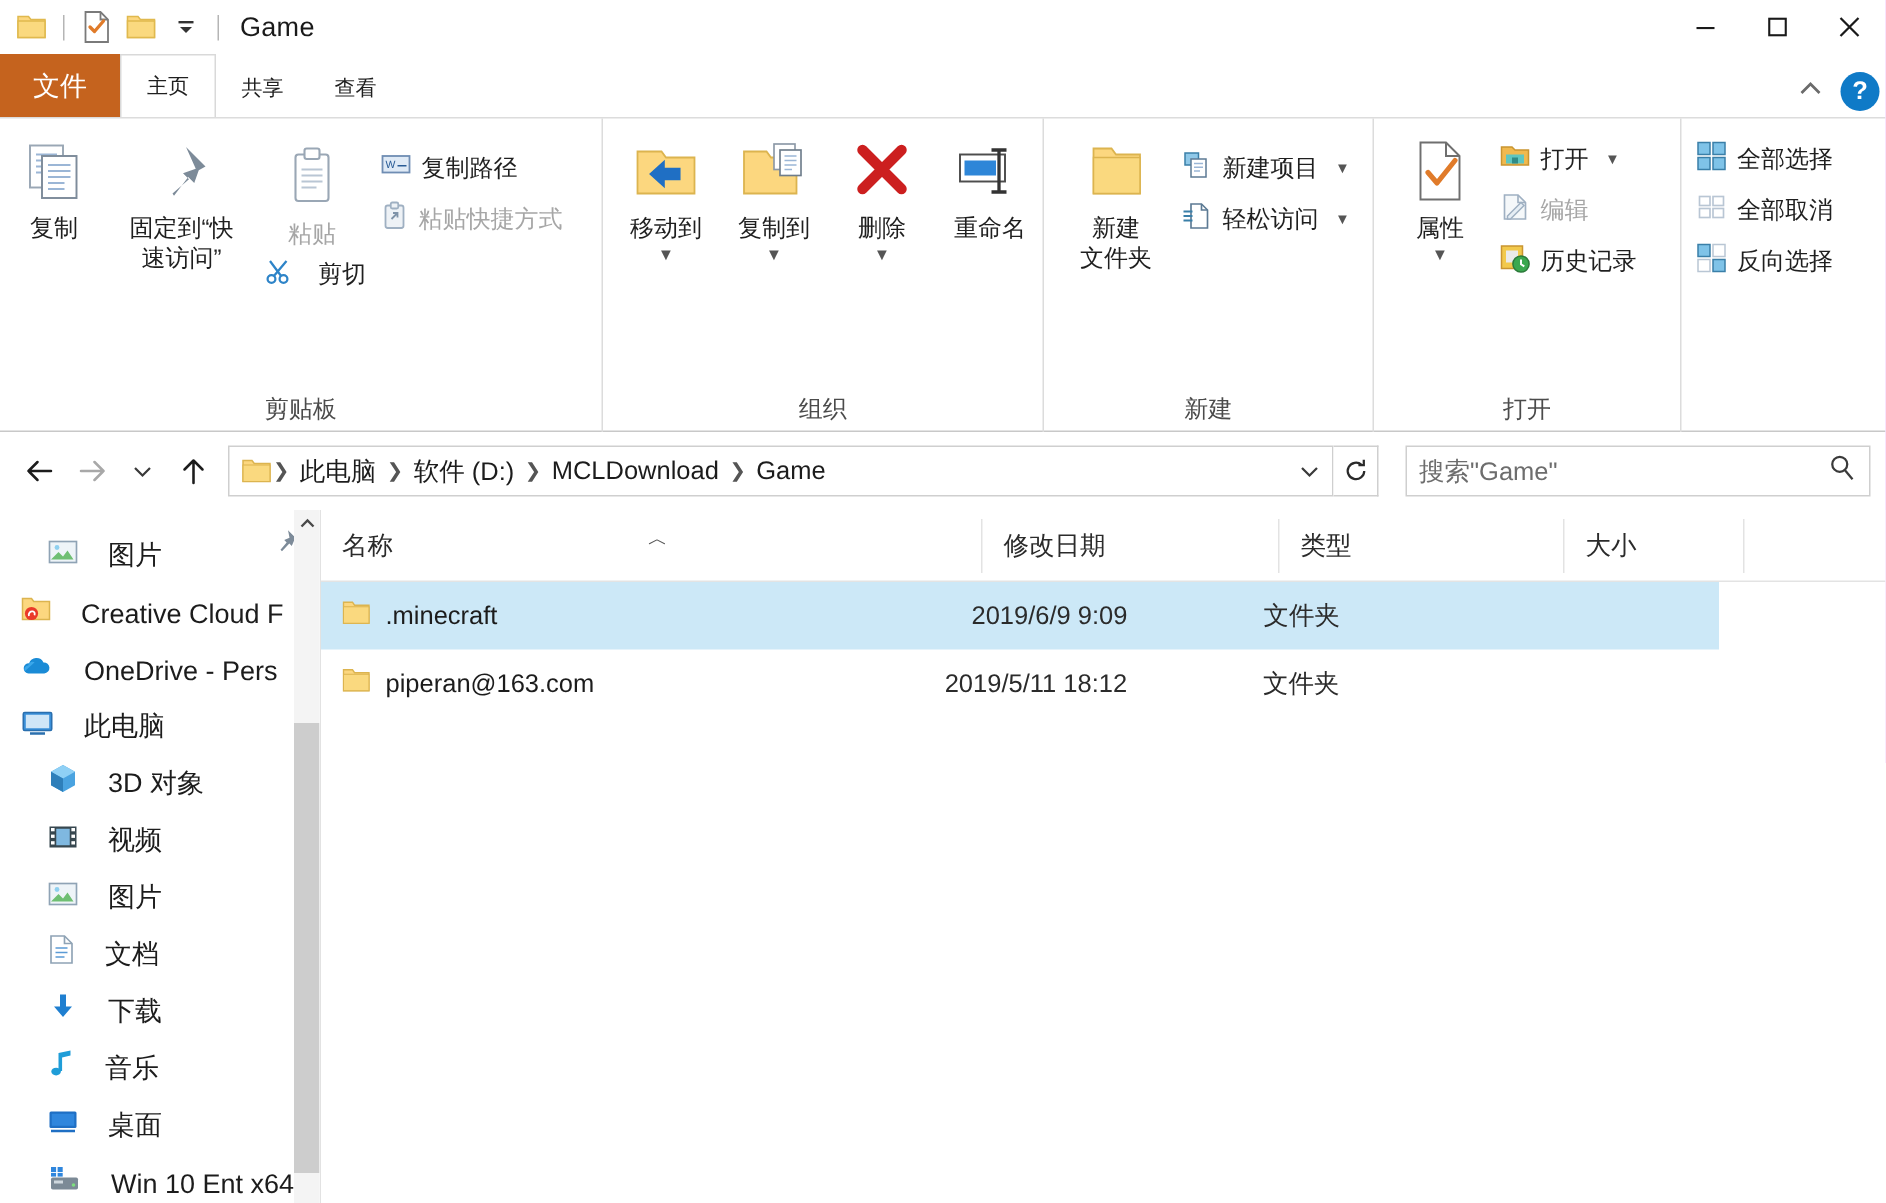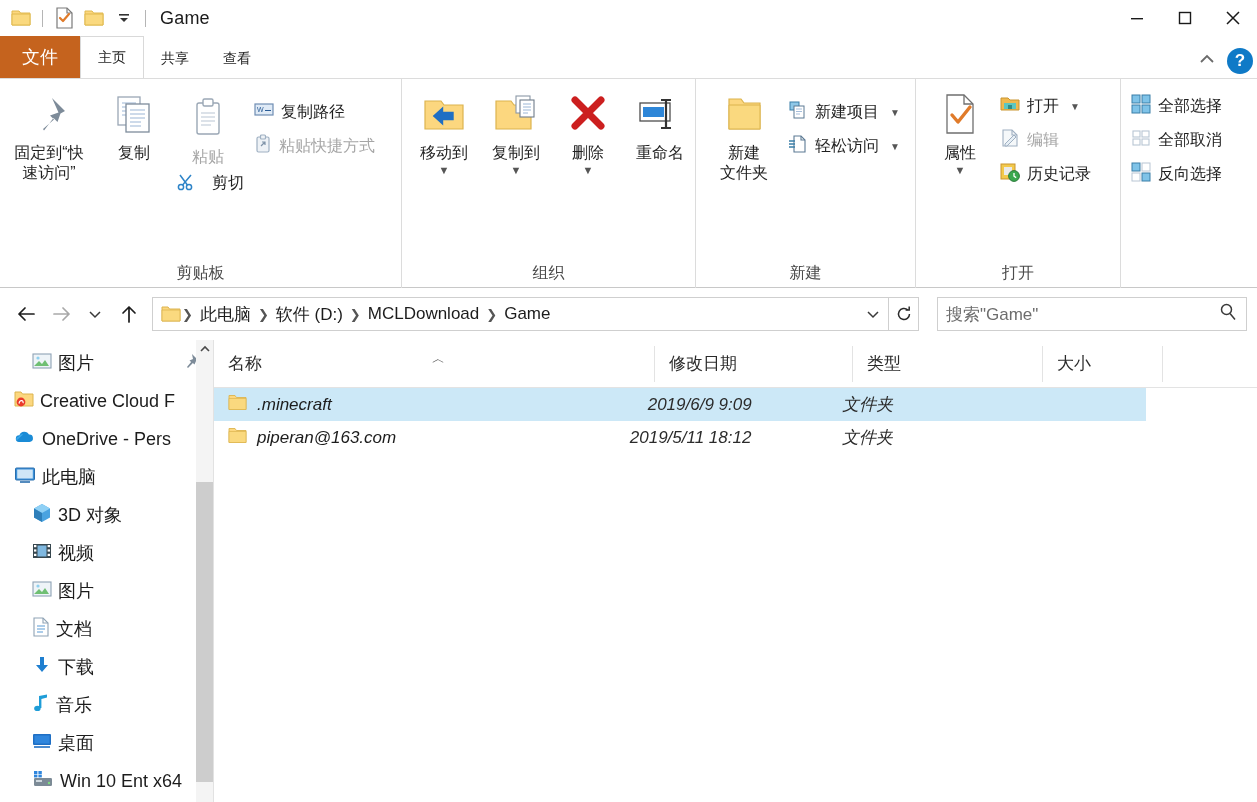--- a/index.html
+++ b/index.html
@@ -60,39 +60,39 @@
   .crumb { font-size:17px; color:#1c1c1c; padding:0 6px; white-space:nowrap; }
   .crumb-sep { color:#555; font-size:13px; padding:0 1px; }
   .addr-drop { width:26px; height:32px; display:flex; align-items:center; justify-content:center; }
   .refresh { width:30px; height:34px; border:1px solid #cfcfcf; border-left:none; display:flex; align-items:center; justify-content:center; background:#fff; }
   .searchbox { width:310px; height:34px; border:1px solid #cfcfcf; background:#fff; display:flex; align-items:center; padding:0 8px; margin-left:18px; }
   .search-ph { flex:1; font-size:17px; color:#6d6d6d; }
 
   
   .main { flex:1; display:flex; min-height:0; background:#fff; }
   .navpane { width:213px; flex:0 0 213px; position:relative; overflow:hidden; background:#fff; padding-top:4px; }
-  .navitem { height:38px; display:flex; align-items:center; gap:6px; padding-left:14px; position:relative; }
+  .navitem { height:38px; display:flex; align-items:flex-end; gap:20px; padding-left:14px; position:relative; }
   .navitem.indent1 { padding-left:32px; }
   .navitem .nlbl { font-size:18px; color:#1c1c1c; white-space:nowrap; }
   .pin { position:absolute; right:14px; top:50%; transform:translateY(-50%); }
 
   .navscroll { position:absolute; right:0; top:0; width:17px; height:100%; background:#f4f4f4; }
   .navscroll .sb-up { height:17px; display:flex; align-items:center; justify-content:center; }
   .navscroll .sb-thumb { position:absolute; left:0; width:17px; background:#cdcdcd; }
 
   .split { width:1px; background:#e2e2e2; }
 
   .listpane { flex:1; display:flex; flex-direction:column; min-width:0; background:#fff;justify-content:space-between; }
   .colhdr { height:48px; display:flex; align-items:center; border-bottom:1px solid #e3e3e3; position:relative; }
   .col { font-size:17px; color:#2b2b2b; padding-left:14px; display:flex; align-items:center; height:36px; border-left:1px solid #e3e3e3; }
   .col:first-child { border-left:none; }
   .sort-caret { position:absolute; top:4px; font-size:13px; color:#555; }
 
   .rows { flex:1; }
-  .row { height:33px; display:flex; align-items:center;font-style:italic; }
+  .row { height:45px; display:flex; align-items:center; }
   .row.sel { background:#cce8f7; }
   .cell { font-size:17px; color:#1c1c1c; display:flex; align-items:center; height:100%; }
   .cell.name { gap:10px; padding-left:14px; }
   .cell.dim { color:#2b2b2b; }
 </style>
 </head>
 <body>
 
 <div class="window">
 
@@ -158,45 +158,45 @@
           </svg>
       </div>
       <div class="help-circle">?</div>
     </div>
   </div>
 
   <div class="ribbon">
 
     <div class="rgroup" style="width:402px;">
       <div class="rgroup-body">
-        <div class="bigbtn" style="width:98px;">
-          <div class="ico">
-            <svg width="46" height="46" viewBox="0 0 46 46">
-                <g fill="#7d8b99">
-                  <path d="M26 7l13 13-4.5 2.5-3 8.5-4-4-9.5 12.5L17 38l11-9.5-4-4 8.5-3z"></path>
-                </g>
-              </svg>
-          </div>
-          <div class="lbl">固定到“快<br>速访问”</div>
-        </div>
-
         <div class="bigbtn" style="width:72px;">
           <div class="ico">
             <svg width="46" height="46" viewBox="0 0 46 46">
               <rect x="7" y="6" width="22" height="28" fill="#fff" stroke="#9aa7b5" stroke-width="1.3"></rect>
               <g stroke="#9bb6d6" stroke-width="1.2">
                   <path d="M11 12h14M11 16h14M11 20h14M11 24h10"></path>
                 </g>
               <rect x="15" y="13" width="23" height="28" fill="#fff" stroke="#7e8c9b" stroke-width="1.3"></rect>
               <g stroke="#9bb6d6" stroke-width="1.2">
                   <path d="M19 19h15M19 23h15M19 27h15M19 31h11M19 35h11"></path>
                 </g>
             </svg>
           </div>
           <div class="lbl">复制</div>
+        </div>
+
+        <div class="bigbtn" style="width:98px;">
+          <div class="ico">
+            <svg width="46" height="46" viewBox="0 0 46 46">
+                <g fill="#7d8b99">
+                  <path d="M26 7l13 13-4.5 2.5-3 8.5-4-4-9.5 12.5L17 38l11-9.5-4-4 8.5-3z"></path>
+                </g>
+              </svg>
+          </div>
+          <div class="lbl">固定到“快<br>速访问”</div>
         </div>
 
         <div class="smallcol" style="width:80px;">
           <div class="bigbtn" style="width:76px;">
             <div class="ico">
               <svg width="44" height="46" viewBox="0 0 44 46">
                 <rect x="11" y="8" width="22" height="31" rx="2" fill="#fff" stroke="#9aa7b5" stroke-width="1.4"></rect>
                 <rect x="17" y="4" width="10" height="7" rx="1.5" fill="#fff" stroke="#9aa7b5" stroke-width="1.4"></rect>
                 <g stroke="#b9c6d4" stroke-width="1.2">
                     <path d="M15 18h14M15 22h14M15 26h14M15 30h10"></path>

